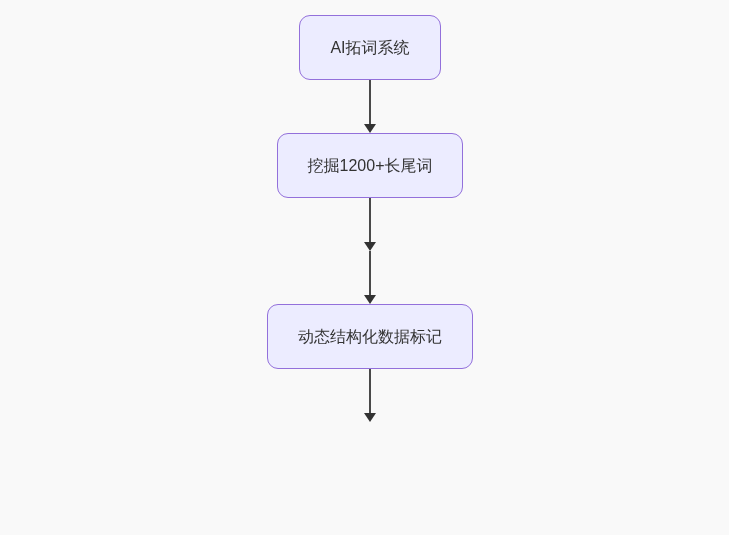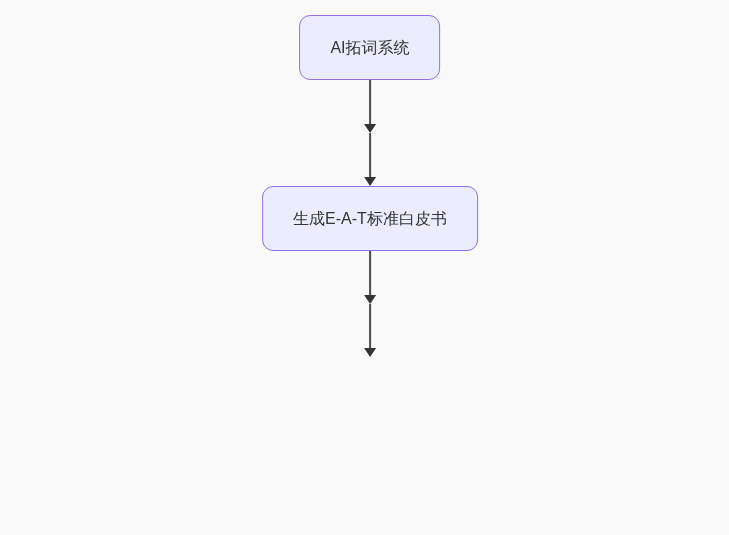--- a/index.html
+++ b/index.html
@@ -66,33 +66,34 @@
 
 <div class="flowchart">
 
   <div class="flow-node">AI拓词系统</div>
 
   <div class="flow-arrow">
     <div class="line"></div>
     <div class="head"></div>
   </div>
 
-
-  <div class="flow-arrow">
-    <div class="line"></div>
-    <div class="head"></div>
-  </div>
-
-  <div class="flow-node">生成E-A-T标准白皮书</div>
+  <div class="flow-node">挖掘1200+长尾词</div>
 
   <div class="flow-arrow">
     <div class="line"></div>
     <div class="head"></div>
   </div>
 
 
   <div class="flow-arrow">
     <div class="line"></div>
     <div class="head"></div>
   </div>
 
+  <div class="flow-node">动态结构化数据标记</div>
+
+  <div class="flow-arrow">
+    <div class="line"></div>
+    <div class="head"></div>
+  </div>
+
 
 </div>
 
 </body></html>

